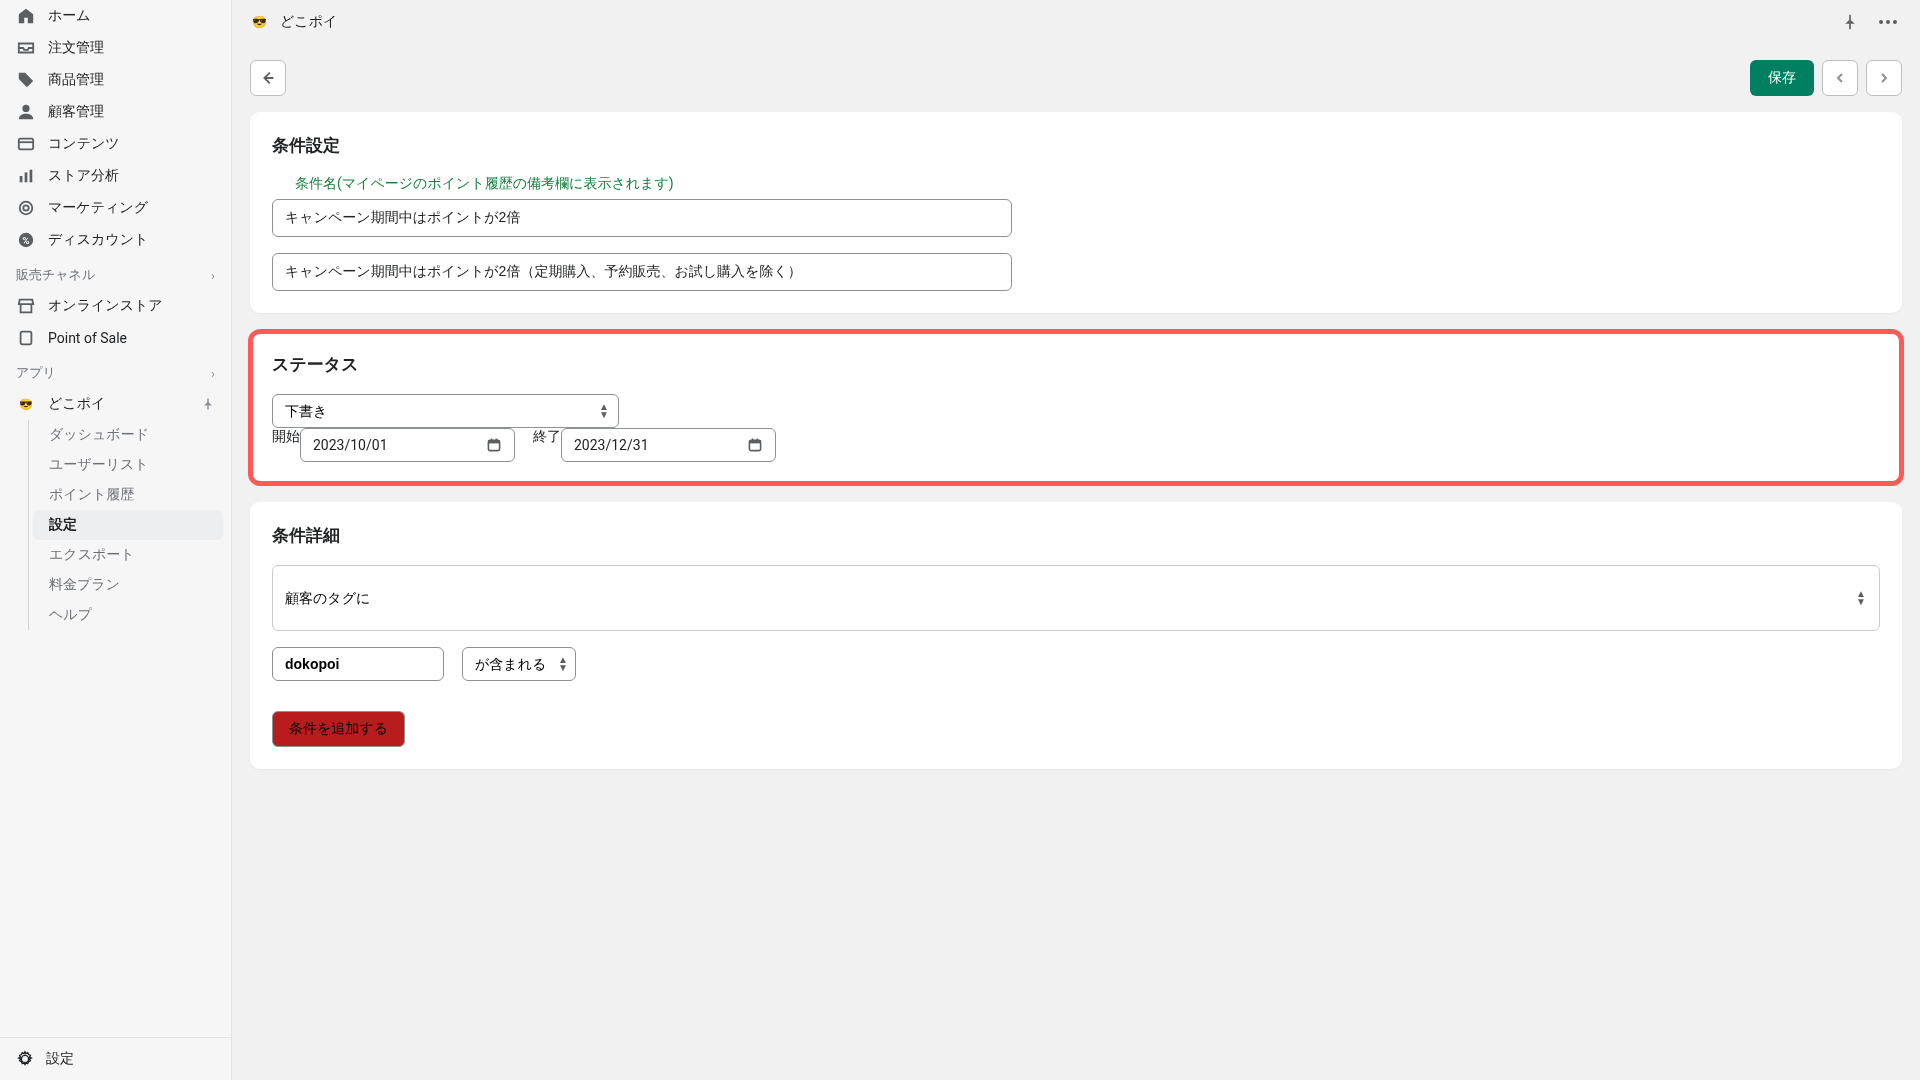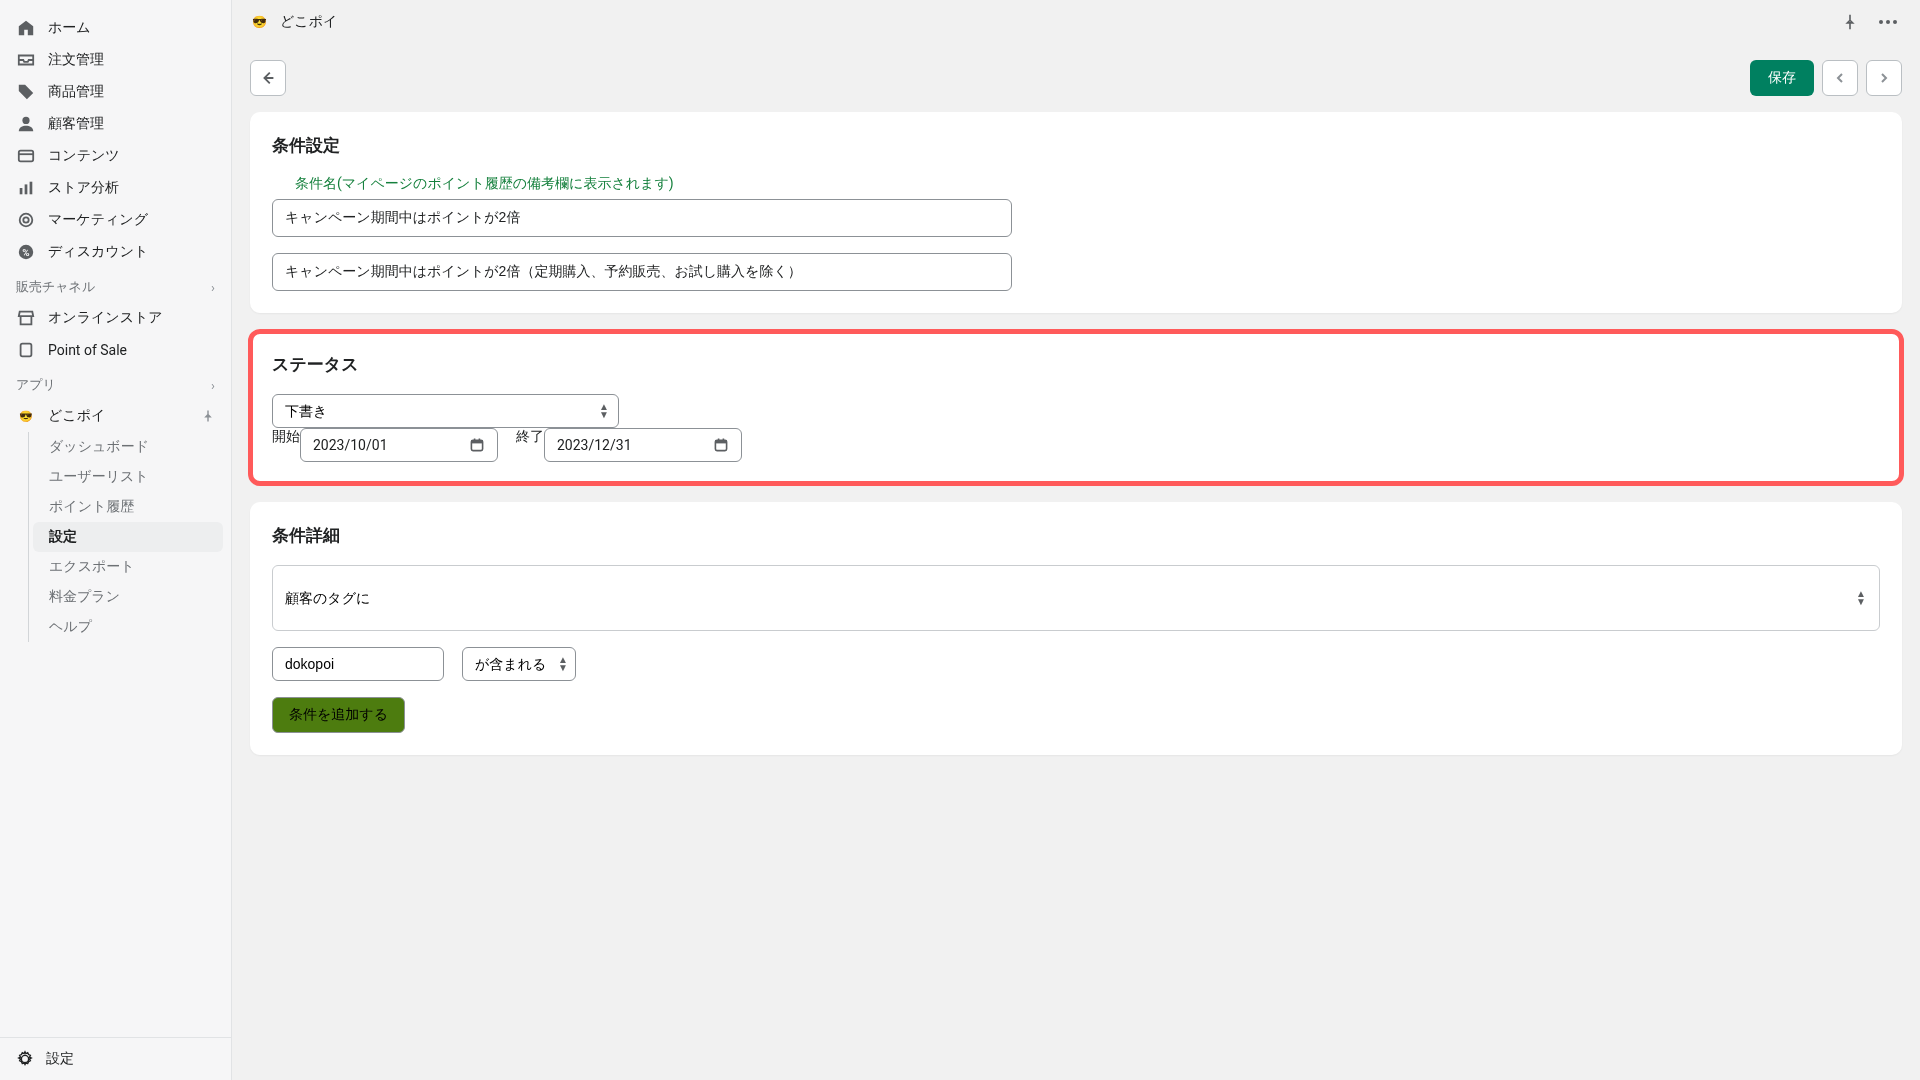--- a/index.html
+++ b/index.html
@@ -1,21 +1,21 @@
 <!DOCTYPE html>
 <html><head>
   <meta charset="utf-8">
   <style>
     * { box-sizing: border-box; margin: 0; padding: 0; }
     body { font-family: -apple-system, BlinkMacSystemFont, "Segoe UI", Roboto, "Helvetica Neue", Arial, sans-serif; font-size: 14px; color: #202223; background: #f6f6f7; }
     
     .app { display: flex; height: 100vh; }
     
     
-    .sidebar { width: 232px; background: #f6f6f7; border-right: 1px solid #e1e3e5; display: flex; flex-direction: column; padding-top: 12px; }
+    .sidebar { width: 232px; background: #f6f6f7; border-right: 1px solid #e1e3e5; display: flex; flex-direction: column; }
     .sidebar-top { flex: 1; overflow-y: auto; }
     .sidebar-item { display: flex; align-items: center; padding: 6px 16px; cursor: pointer; gap: 12px; color: #202223; }
     .sidebar-item .icon { width: 20px; height: 20px; display: flex; align-items: center; justify-content: center; color: #5c5f62; }
     .sidebar-section { padding: 10px 16px 6px 16px; color: #6d7175; font-size: 13px; display: flex; justify-content: space-between; align-items: center; }
     .sidebar-section .chevron { color: #8c9196; }
     .sidebar-subitem { display: flex; align-items: center; padding: 6px 16px 6px 48px; cursor: pointer; color: #6d7175; position: relative; }
     .sidebar-subitem.active { background: #edeeef; color: #202223; font-weight: 600; border-radius: 6px; margin: 0 8px; padding-left: 40px; }
     .sidebar-subitem.active::before { content: ''; position: absolute; left: 22px; top: 50%; transform: translateY(-50%); color: #8c9196; }
     .app-item { display: flex; align-items: center; padding: 6px 16px; gap: 12px; }
     .app-icon-small { width: 20px; height: 20px; border-radius: 4px; display: flex; align-items: center; justify-content: center; font-size: 11px; }
@@ -52,31 +52,31 @@
     
     .select-wrap { position: relative; display: inline-block; width: 347px; }
     .select { width: 100%; padding: 8px 12px; border: 1px solid #8c9196; border-radius: 6px; font-size: 14px; background: #fff; appearance: none; cursor: pointer; }
     .select-arrows { position: absolute; right: 10px; top: 50%; transform: translateY(-50%); pointer-events: none; color: #5c5f62; font-size: 10px; line-height: 8px; }
     
     .link { color: #2c6ecb; cursor: pointer; font-size: 14px; margin: 14px 0; display: inline-block; }
     
     .date-row { display: flex; gap: 18px; }
     .date-field { display: flex; flex-direction: row; }
     .date-label { font-size: 14px; margin-bottom: 6px; }
-    .date-input { width: 198px; padding: 8px 12px; border: 1px solid #8c9196; border-radius: 6px; font-size: 14px; display: flex; align-items: center; justify-content: space-between; background: #fff; }
+    .date-input { width: 215px; padding: 8px 12px; border: 1px solid #8c9196; border-radius: 6px; font-size: 14px; display: flex; align-items: center; justify-content: space-between; background: #fff; }
     
     .select-full { width: 100%; position: relative; }
     .select-full select { width: 100%; padding: 24px 12px; border: 1px solid #c9cccf; border-radius: 6px; font-size: 14px; background: #fff; appearance: none; cursor: pointer; }
     
     .tag-row { display: flex; gap: 18px; margin-top: 16px; align-items: center; }
-    .tag-input { width: 172px; padding: 8px 12px; border: 1px solid #8c9196; border-radius: 6px; font-size: 14px; }
+    .tag-input { width: 172px; padding: 8px 12px; border: 1px solid #8c9196; border-radius: 6px; font-size: 14px; font-weight: bold; }
     .small-select-wrap { position: relative; display: inline-block; }
     .small-select { padding: 8px 28px 8px 12px; border: 1px solid #8c9196; border-radius: 6px; font-size: 14px; background: #fff; appearance: none; cursor: pointer; }
     
-    .add-btn { margin-top: 16px; padding: 8px 16px; border: 1px solid #8c9196; border-radius: 6px; background: #4d7c0f; font-size: 14px; cursor: pointer; }
+    .add-btn { margin-top: 30px; padding: 8px 16px; border: 1px solid #8c9196; border-radius: 6px; background: #b91c1c; font-size: 14px; cursor: pointer; }
     
     svg { display: block; }
   </style>
 </head>
 <body>
 
 <div class="app">
   <aside class="sidebar">
     <div class="sidebar-top">
       <div class="sidebar-item">

